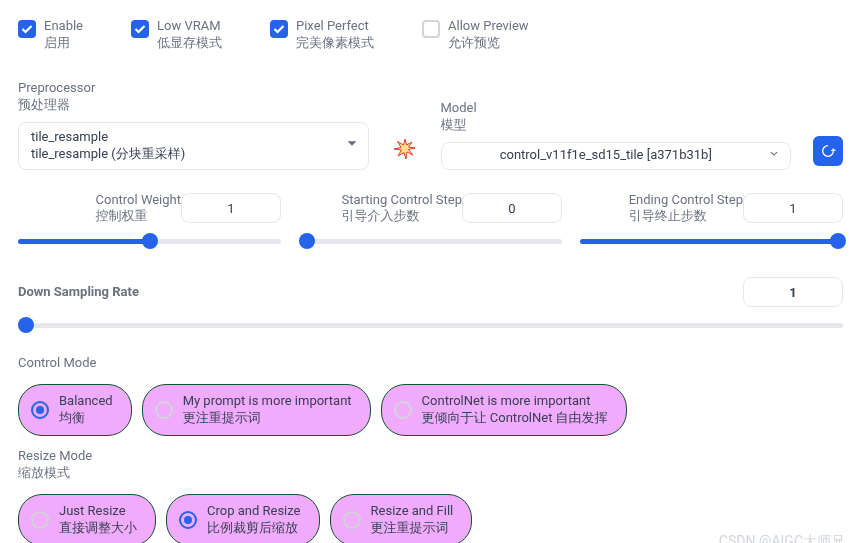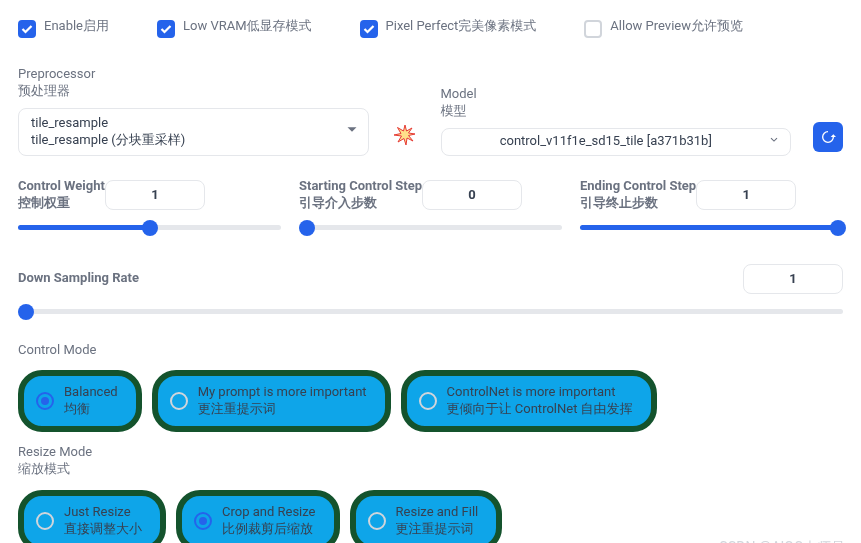--- a/index.html
+++ b/index.html
@@ -3,44 +3,44 @@
   <meta charset="utf-8">
   <style>
     * { box-sizing: border-box; margin: 0; padding: 0; }
     body { font-family: -apple-system, BlinkMacSystemFont, "Segoe UI", Roboto, sans-serif; font-size: 13px; color: #6b7280; background: #fff; width: 861px; padding: 18px 18px 8px 18px; position: relative; }
     .checkbox-row { display: flex; gap: 48px; margin-bottom: 28px; }
     .checkbox-group { display: flex; align-items: flex-start; gap: 8px; }
     .checkbox { width: 18px; height: 18px; border-radius: 4px; display: flex; align-items: center; justify-content: center; flex-shrink: 0; margin-top: 2px; cursor: pointer; }
     .checkbox.checked { background: #2563eb; border: 2px solid #2563eb; }
     .checkbox.unchecked { border: 2px solid #d1d5db; background: #fff; }
     .checkbox svg { width: 12px; height: 12px; stroke: #fff; stroke-width: 3; fill: none; }
-    .check-label { display: flex; flex-direction: row; line-height: 1.3; color: #6b7280; }
+    .check-label { display: flex; flex-direction: column; line-height: 1.3; color: #6b7280; }
     .form-row { display: flex; gap: 22px; align-items: flex-end; margin-bottom: 22px; }
     .form-col { display: flex; flex-direction: column; gap: 4px; }
     .field-label { color: #6b7280; line-height: 1.3; margin-bottom: 4px; }
     .select-box { border: 1px solid #e5e7eb; border-radius: 8px; padding: 8px 32px 8px 12px; background: #fff; color: #374151; position: relative; height: 48px; display: flex; flex-direction: column; justify-content: center; line-height: 1.3; cursor: pointer; }
     .select-box.single-line { flex-direction: row; align-items: center; height: 28px; }
     .select-caret { position: absolute; right: 10px; top: 50%; transform: translateY(-50%); }
     .select-caret svg { width: 12px; height: 12px; fill: #6b7280; }
     .bang-icon { width: 28px; height: 28px; display: flex; align-items: center; justify-content: center; margin-bottom: 6px; }
     .refresh-btn { width: 30px; height: 30px; background: #2563eb; border-radius: 6px; display: flex; align-items: center; justify-content: center; cursor: pointer; margin-bottom: 4px;}
     .refresh-btn svg { width: 16px; height: 16px; fill: #fff; }
     .slider-row { display: flex; gap: 18px; margin-bottom: 2px; }
     .slider-col { flex: 1; display: flex; flex-direction: column; }
-    .slider-header { display: flex; justify-content: flex-start; align-items: center; margin-bottom: 8px; font-weight: bold; }
+    .slider-header { display: flex; justify-content: flex-end; align-items: center; margin-bottom: 8px; }
     .slider-header .field-label { margin-bottom: 0; }
     .num-box { border: 1px solid #e5e7eb; border-radius: 8px; width: 100px; height: 30px; display: flex; align-items: center; justify-content: center; color: #374151; background: #fff; }
     .slider-track { position: relative; height: 16px; display: flex; align-items: center; }
     .track-bg { position: absolute; height: 5px; background: #e5e7eb; border-radius: 4px; width: 100%; }
     .track-fill { position: absolute; height: 5px; background: #2563eb; border-radius: 4px; left: 0; }
     .thumb { position: absolute; width: 16px; height: 16px; background: #2563eb; border-radius: 50%; top: 0; transform: translateX(-50%); }
     .section { margin-top: 22px; margin-bottom: 9px; }
     .section-label { color: #6b7280; margin-bottom: 12px; line-height: 1.3; }
     .radio-row { display: flex; gap: 10px; flex-wrap: wrap; }
-    .radio-pill { border: 6px solid #14532d; border-radius: 24px; padding: 8px 18px 8px 12px; display: flex; align-items: center; gap: 10px; background: #0ea5e9; cursor: pointer; }
+    .radio-pill { border: 1px solid #14532d; border-radius: 24px; padding: 8px 18px 8px 12px; display: flex; align-items: center; gap: 10px; background: #f0abfc; cursor: pointer; }
     .radio { width: 18px; height: 18px; border-radius: 50%; border: 2px solid #d1d5db; flex-shrink: 0; position: relative; }
     .radio.selected { border-color: #2563eb; }
     .radio.selected::after { content: ''; position: absolute; width: 8px; height: 8px; background: #2563eb; border-radius: 50%; top: 3px; left: 3px; }
     .radio-label { display: flex; flex-direction: column; line-height: 1.3; color: #374151; }
     .watermark { position: absolute; right: 16px; bottom: 12px; color: #d1d5db; font-size: 14px; pointer-events: none; }
     .dsr-row { display:flex; justify-content:space-between; align-items:center; margin-top: 28px; margin-bottom: 10px; font-weight: bold;}
   </style>
 </head>
 <body>
 

